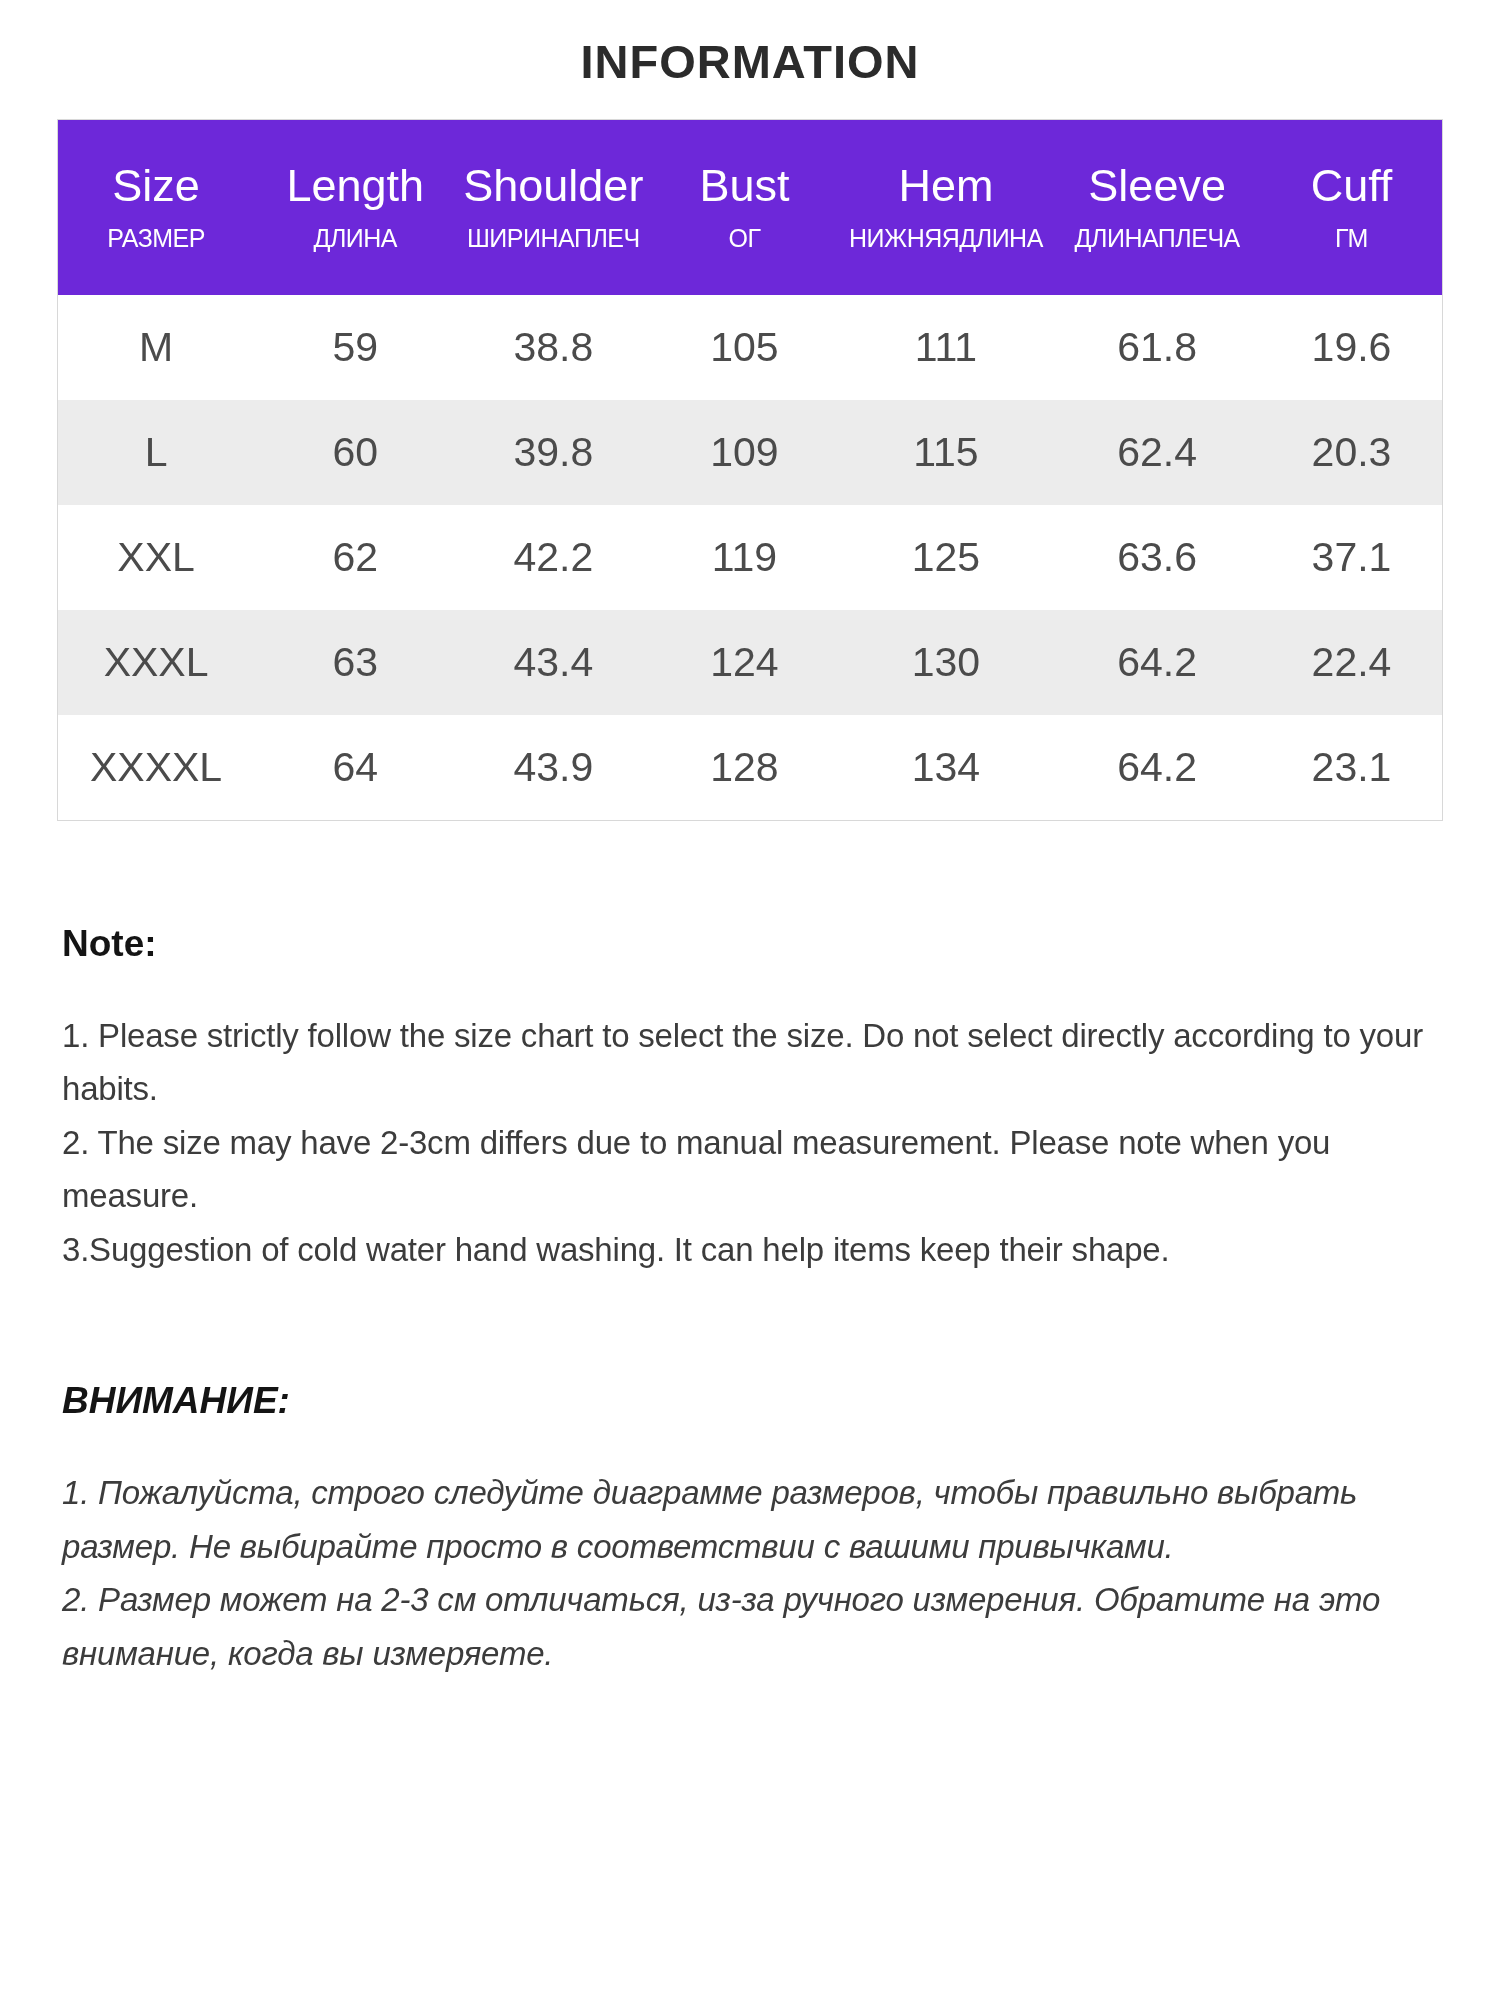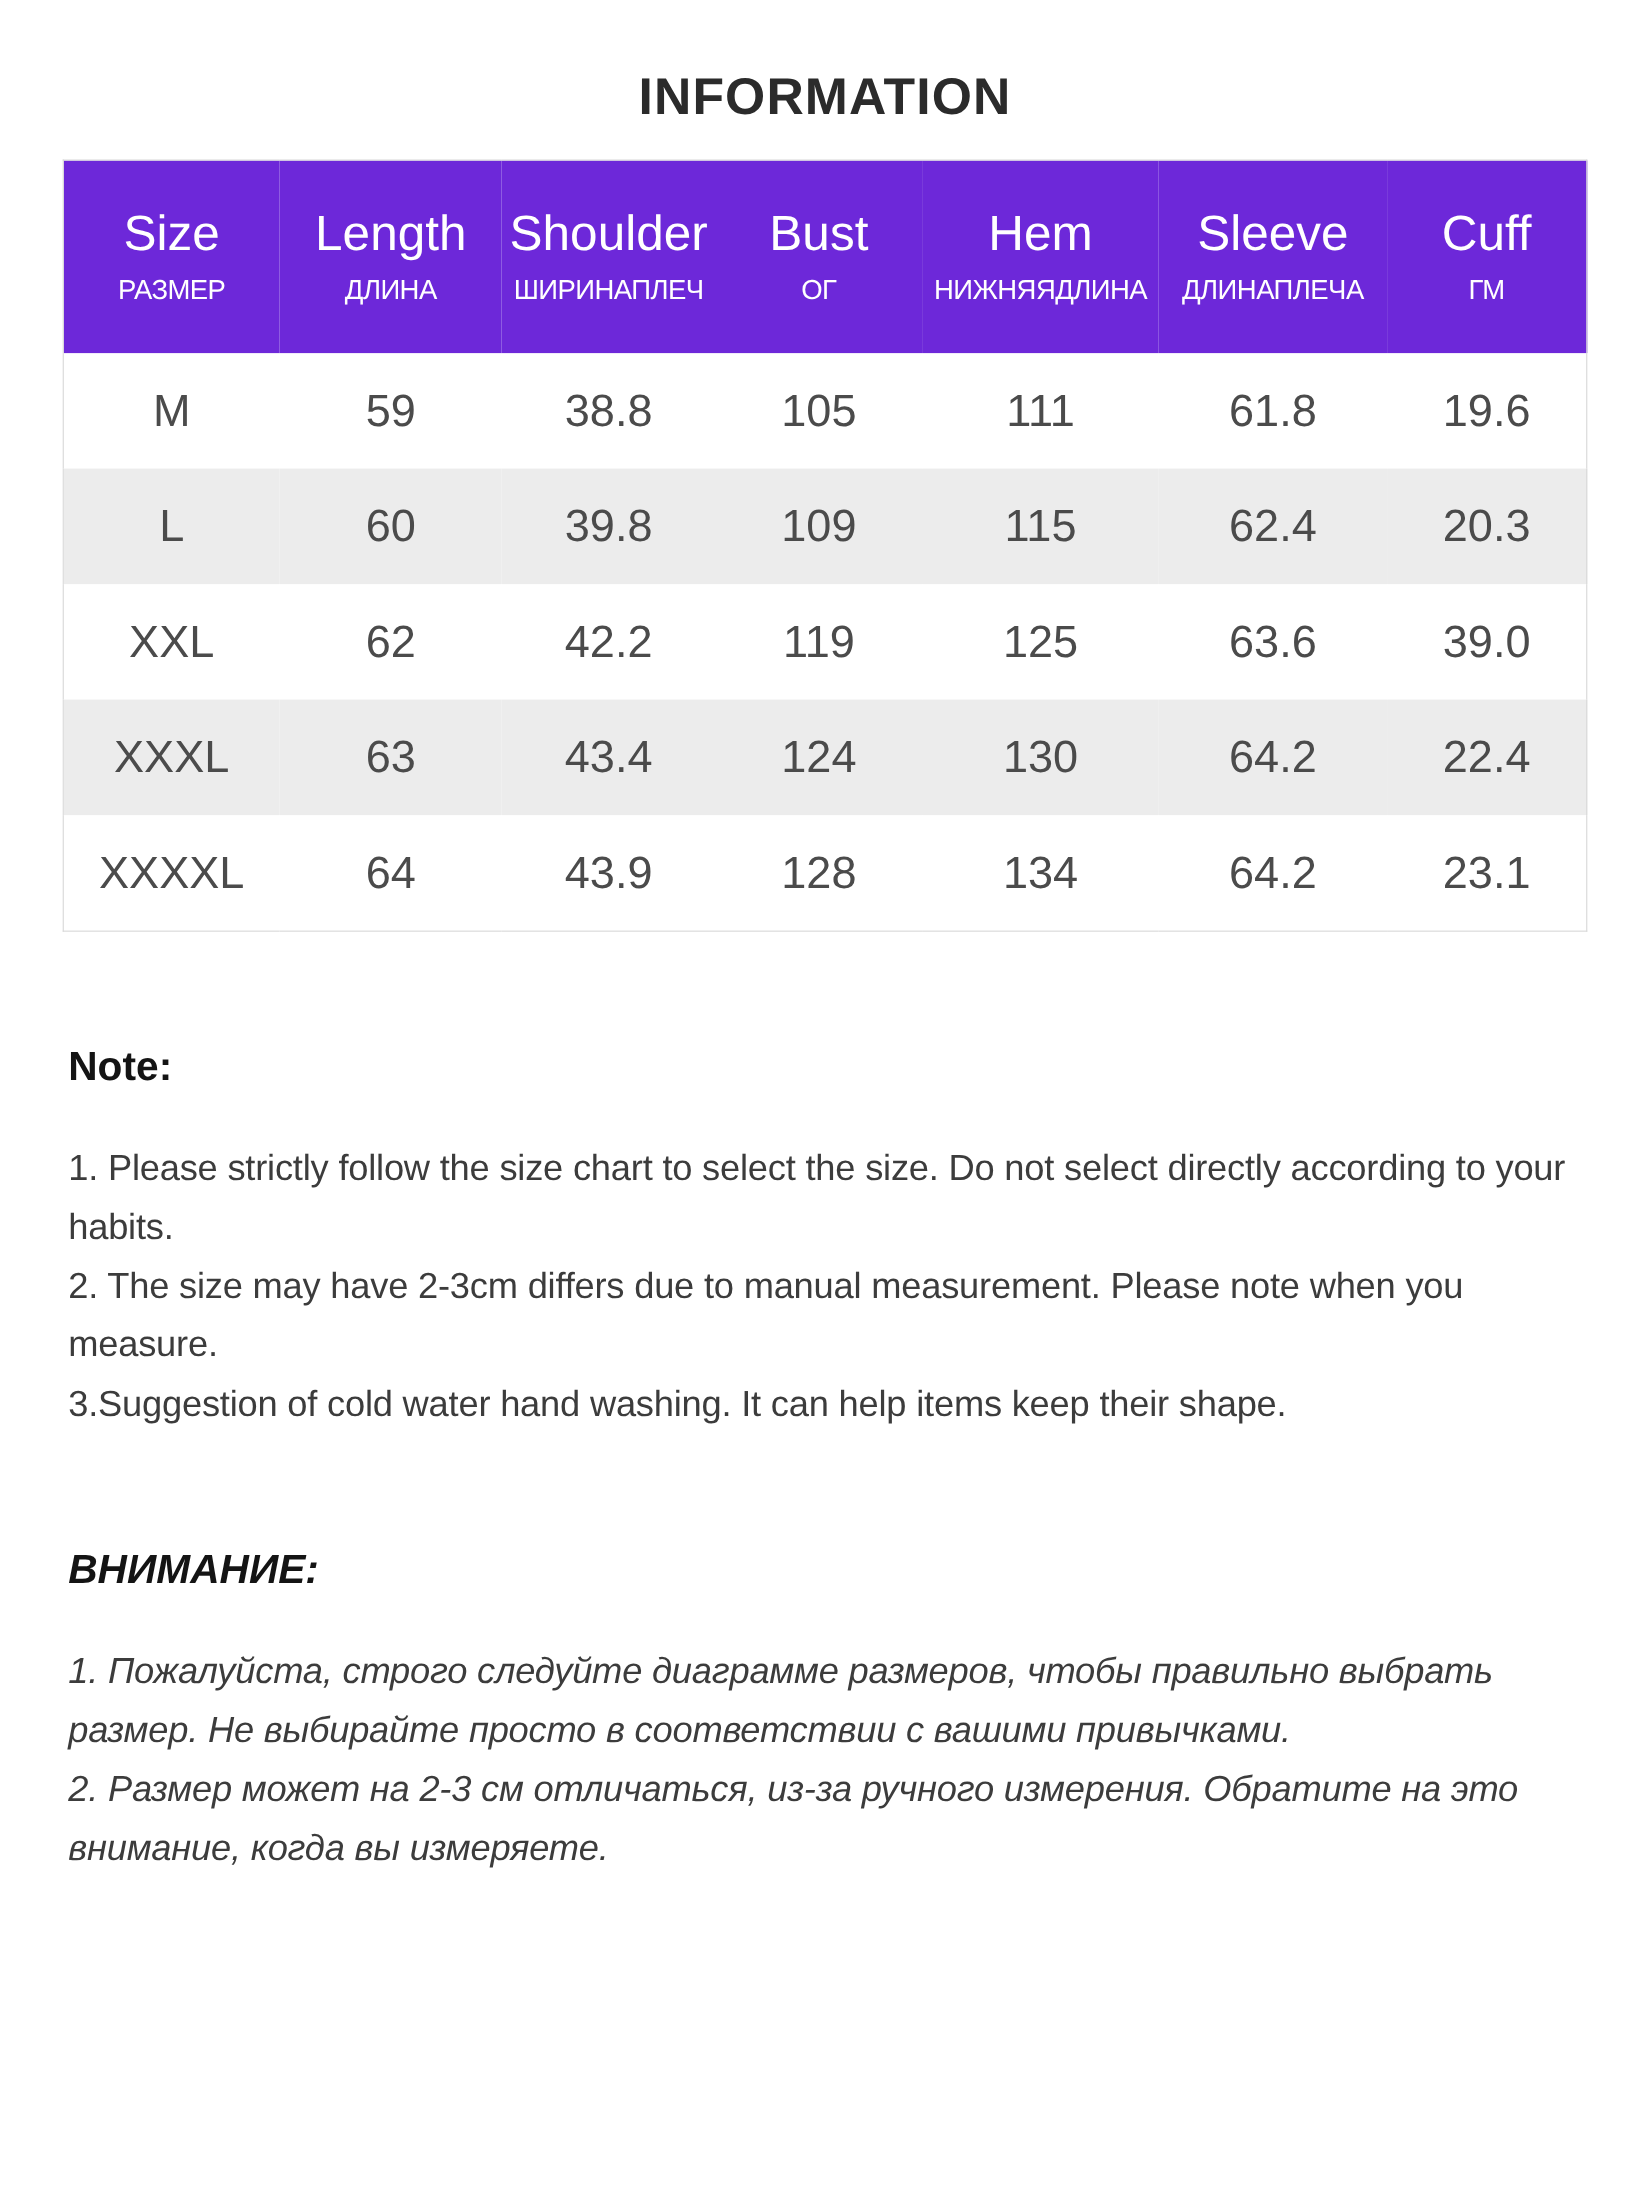--- a/index.html
+++ b/index.html
@@ -10,21 +10,21 @@
   .page {
     position: relative;
     width: 1500px;
     height: 2000px;
     background: #ffffff;
     font-family: "Liberation Sans", sans-serif;
     overflow: hidden;
   }
   .title {
     margin: 0;
-    padding-top: 60px;
+    padding-top: 34px;
     text-align: center;
     font-size: 47px;
     font-weight: bold;
     letter-spacing: 1px;
     color: #2b2b2b;
   }
   .size-table {
     width: 1386px;
     margin: 30px auto 0 auto;
     border-collapse: collapse;
@@ -151,21 +151,21 @@
           <td>62.4</td>
           <td>20.3</td>
         </tr>
         <tr>
           <td>XXL</td>
           <td>62</td>
           <td>42.2</td>
           <td>119</td>
           <td>125</td>
           <td>63.6</td>
-          <td>39.0</td>
+          <td>37.1</td>
         </tr>
         <tr>
           <td>XXXL</td>
           <td>63</td>
           <td>43.4</td>
           <td>124</td>
           <td>130</td>
           <td>64.2</td>
           <td>22.4</td>
         </tr>

